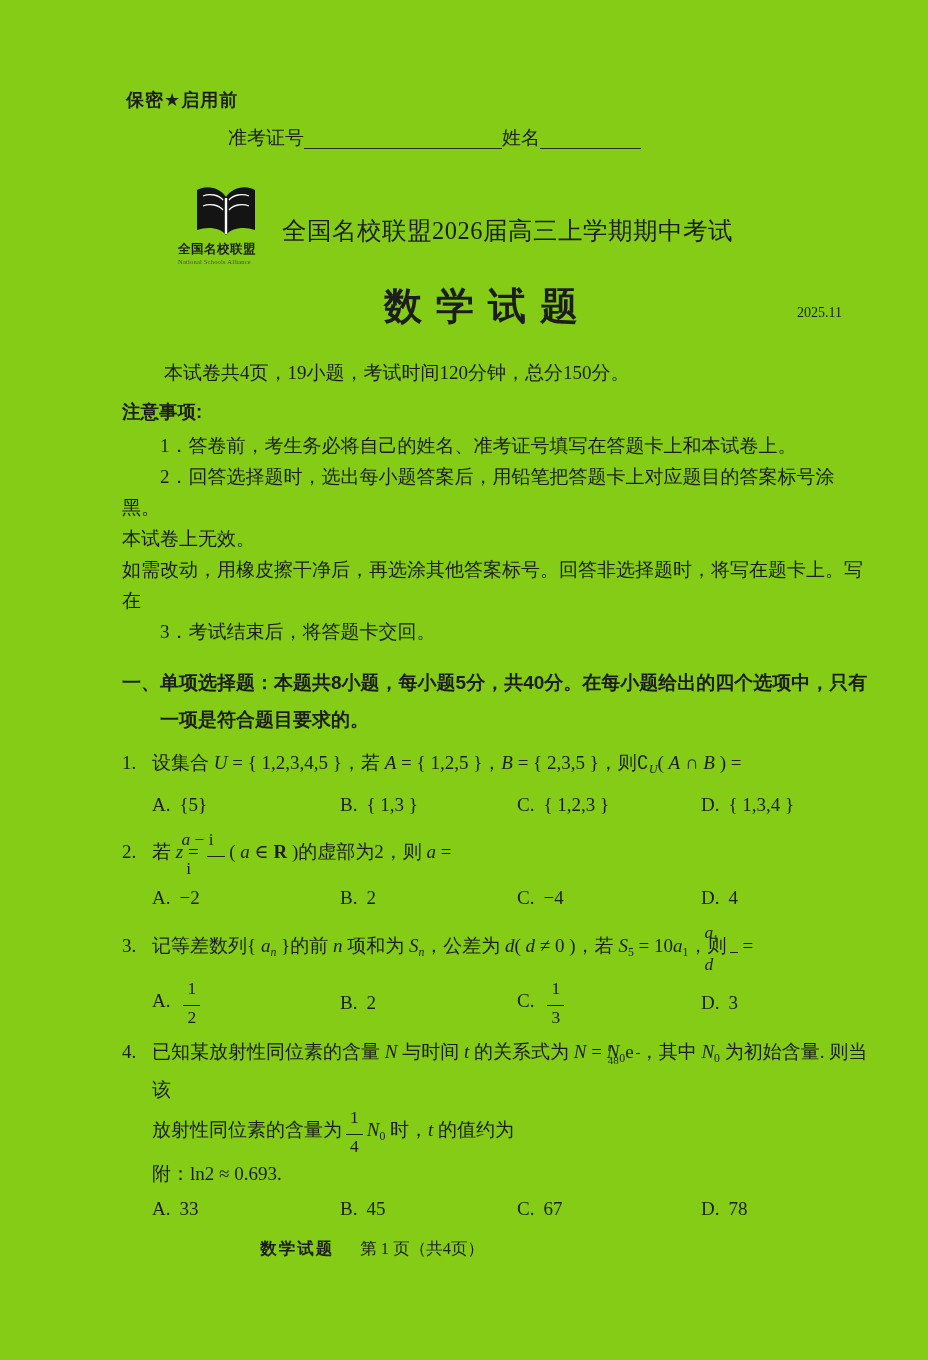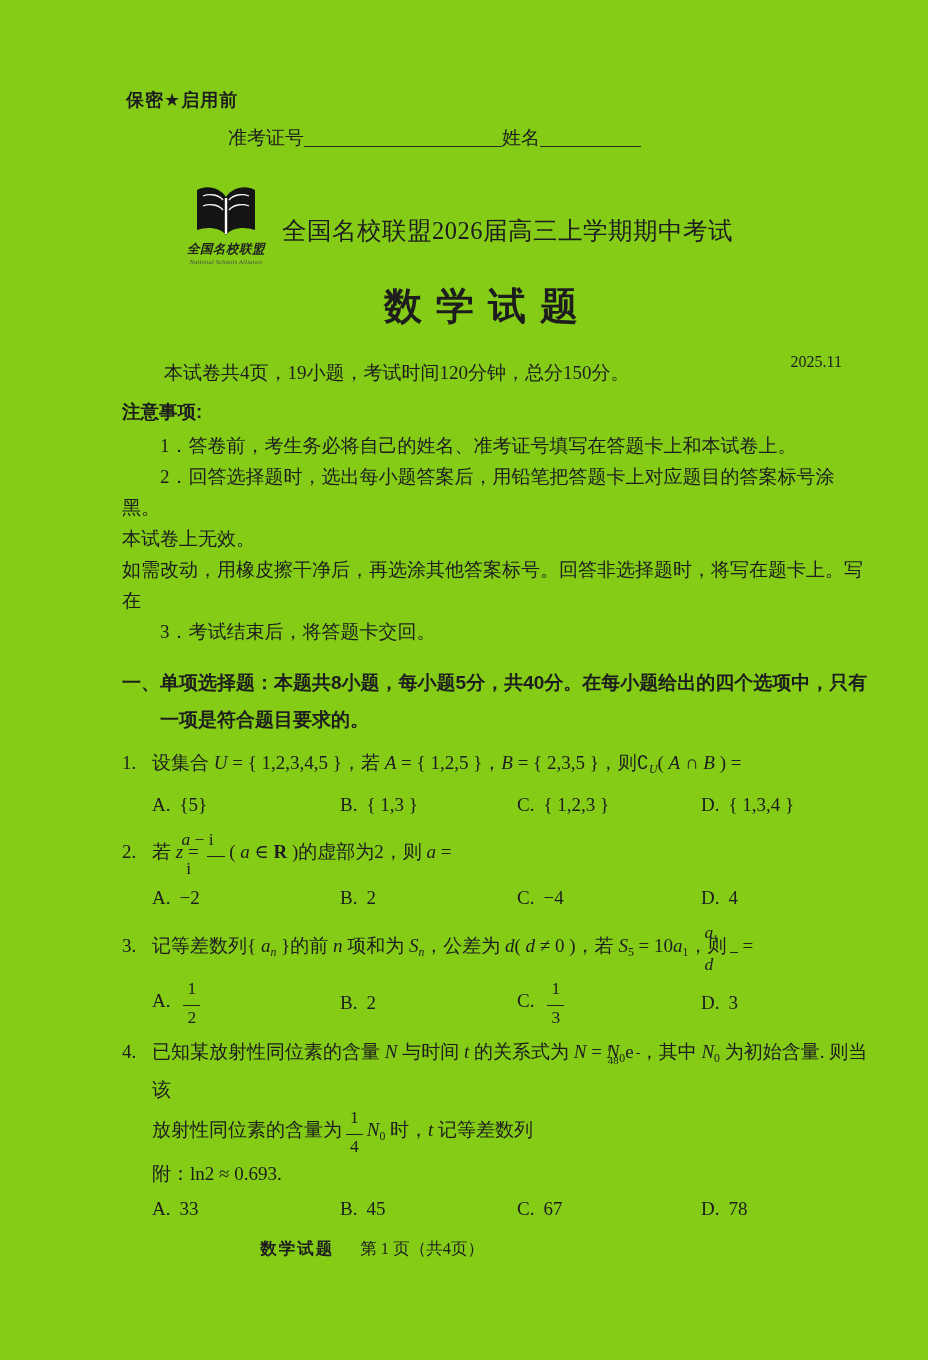--- a/index.html
+++ b/index.html
@@ -3,36 +3,36 @@
 <meta charset="utf-8">
 <style>
   html,body{margin:0;padding:0;background:#ffffff;}
   .page{
     position:relative;width:928px;height:1360px;background:#84cc16;
     font-family:"Liberation Serif","DejaVu Serif",serif;color:#1d1d1d;overflow:hidden;
   }
   
   .grp-top{position:absolute;left:122px;top:88px;width:740px;}
   .security{font-family:"Liberation Sans","DejaVu Sans",sans-serif;font-weight:bold;font-size:18px;margin-left:4px;letter-spacing:1px;}
-  .id-line{margin-top:13px;margin-left:106px;font-size:19px;display:flex;align-items:flex-start;}
+  .id-line{margin-top:13px;margin-left:106px;font-size:19px;display:flex;align-items:center;}
   .blank{display:inline-block;border-bottom:1.6px solid #2b2b2b;height:21px;}
   .blank-long{width:198px;}
   .blank-short{width:101px;}
   .invalid-note{margin-top:8px;margin-left:242px;font-size:17.5px;font-weight:bold;}
   
   .grp-brand{position:absolute;left:178px;top:186px;display:flex;}
-  .logo{width:96px;text-align:center;font-style:italic;}
+  .logo{width:96px;text-align:left;}
   .logo svg{display:block;margin:0 auto;}
   .logo-cn{font-family:"Liberation Sans","DejaVu Sans",sans-serif;font-weight:bold;font-size:12.5px;letter-spacing:0.5px;margin-top:1px;}
   .logo-en{font-size:6.5px;color:#4a4a4a;letter-spacing:0.2px;}
   .exam-title{font-size:24.5px;margin:28px 0 0 8px;letter-spacing:0.5px;white-space:nowrap;}
   
   .grp-subject{position:absolute;left:0;top:281px;width:928px;}
   .subject-title{text-align:center;font-size:38px;font-weight:bold;letter-spacing:14px;padding-left:48px;}
-  .exam-date{position:absolute;right:86px;top:24px;font-size:16px;margin-top:48px;}
+  .exam-date{position:absolute;right:86px;top:24px;font-size:14px;}
   
   .grp-info{position:absolute;left:122px;top:357px;width:742px;font-size:19px;line-height:31px;}
   .paper-info{margin:0 0 8px 42px;}
   .notes-title{font-family:"Liberation Sans","DejaVu Sans",sans-serif;font-weight:bold;font-size:18.5px;margin:4px 0 3px 0;}
   .note-line{margin:0;}
   .note-indent{text-indent:38px;}
   
   .grp-questions{position:absolute;left:122px;top:664px;width:746px;font-size:19px;line-height:31px;}
   .section-header{font-family:"Liberation Sans","DejaVu Sans",sans-serif;font-weight:bold;font-size:19px;line-height:37px;}
   .section-header p{margin:0;}
@@ -155,21 +155,21 @@
     </div>
 
     <div class="question">
       <p class="q-stem"><span class="q-num">4.</span><span><span>已知某放射性同位素的含量 </span><span class="seg-it">N</span><span> 与时间 </span><span class="seg-it">t</span><span> 的关系式为 </span><span class="seg-it">N</span><span> = </span><span class="seg-it">N</span><span class="seg-sub">0</span><span>e</span><span class="seg-supfrac">
               <span class="num"><span class="seg-it">t</span></span>
               <span class="den"><span>48</span></span>
             </span><span>，其中 </span><span class="seg-it">N</span><span class="seg-sub">0</span><span> 为初始含量. 则当该</span></span></p>
       <p class="q-cont"><span><span>放射性同位素的含量为</span><span class="seg-frac">
               <span class="num"><span>1</span></span>
               <span class="den"><span>4</span></span>
-            </span><span></span><span class="seg-it">N</span><span class="seg-sub">0</span><span> 时，</span><span class="seg-it">t</span><span> 记等差数列</span></span></p>
+            </span><span></span><span class="seg-it">N</span><span class="seg-sub">0</span><span> 时，</span><span class="seg-it">t</span><span> 的值约为</span></span></p>
       <p class="q-note"><span><span>附：ln2 ≈ 0.693.</span></span></p>
       <div class="q-options">
         <div class="opt"><span class="opt-label">A.</span><span><span>33</span></span></div>
         <div class="opt"><span class="opt-label">B.</span><span><span>45</span></span></div>
         <div class="opt"><span class="opt-label">C.</span><span><span>67</span></span></div>
         <div class="opt"><span class="opt-label">D.</span><span><span>78</span></span></div>
       </div>
     </div>
   </div>
 

